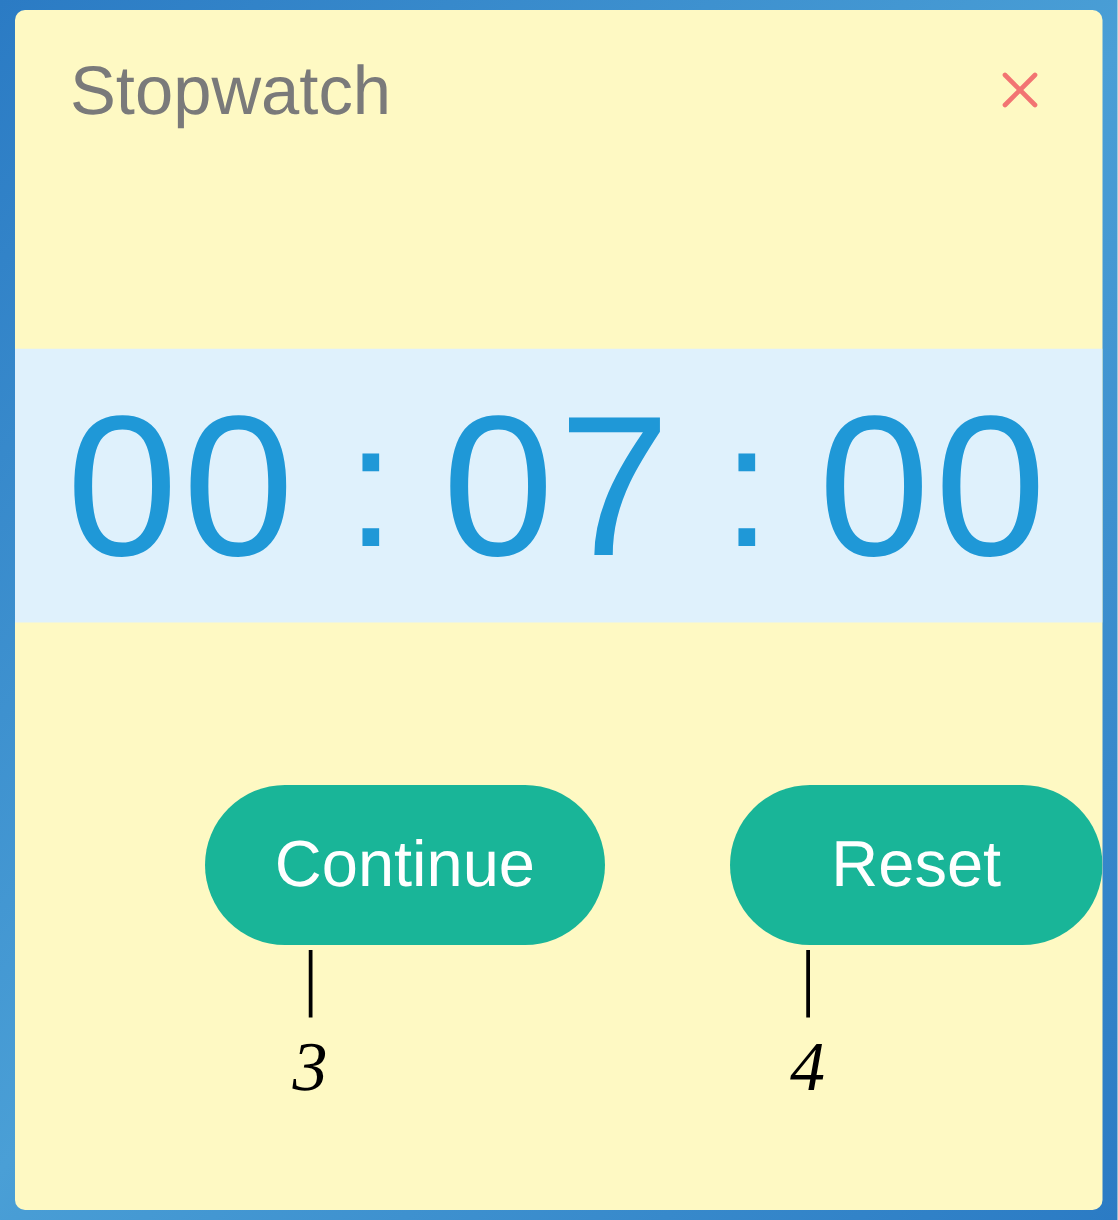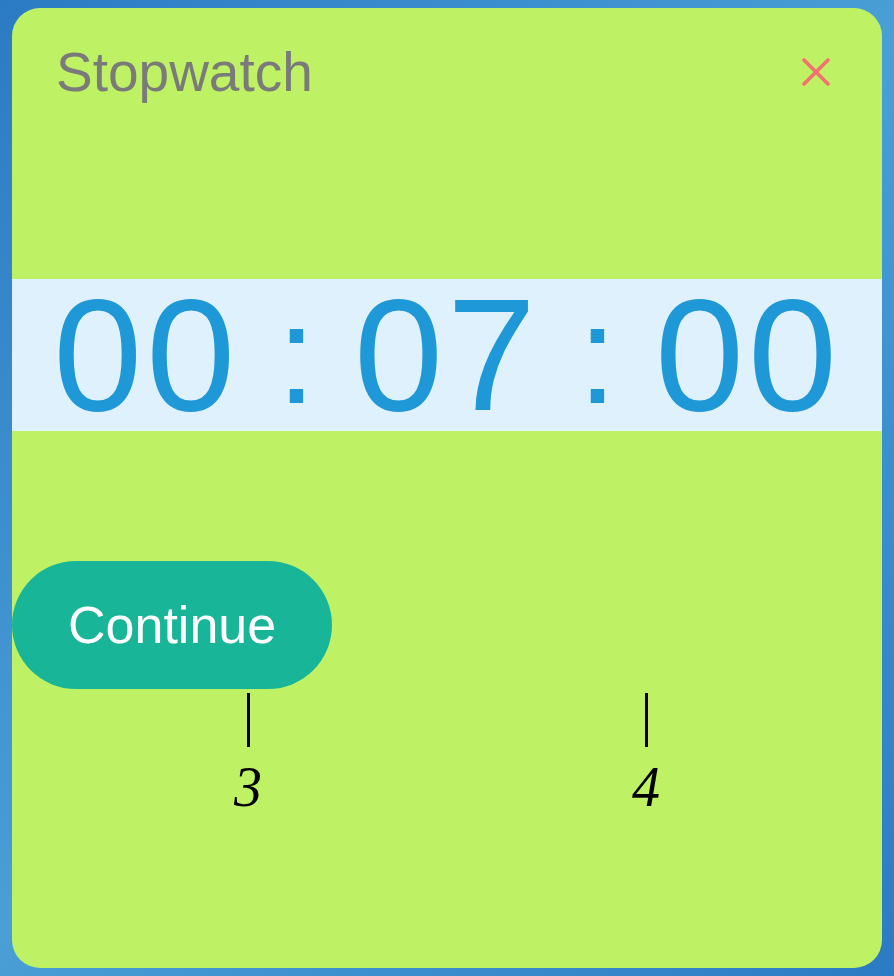--- a/index.html
+++ b/index.html
@@ -11,22 +11,22 @@
       width: 894px;
       height: 976px;
       background: linear-gradient(135deg, #2B7BC4 0%, #4A9FD6 50%, #2B7BC4 100%);
       font-family: -apple-system, BlinkMacSystemFont, 'Segoe UI', Arial, sans-serif;
       display: flex;
       align-items: center;
       justify-content: center;
       overflow: hidden;
     }
     .modal {
-      background: #bef264;
-      border-radius: 28px;
+      background: #fef9c3;
+      border-radius: 8px;
       width: 870px;
       height: 960px;
       position: relative;
       overflow: hidden;
     }
     .header {
       display: flex;
       justify-content: space-between;
       align-items: center;
       padding: 32px 44px 0 44px;
@@ -44,42 +44,42 @@
       align-items: center;
       justify-content: center;
     }
     .close-btn svg {
       width: 36px;
       height: 36px;
     }
     .time-display {
       background: #DFF1FC;
       margin-top: 175px;
-      height: 152px;
+      height: 219px;
       display: flex;
       align-items: center;
       justify-content: center;
       gap: 38px;
     }
     .time-segment {
       font-size: 160px;
       font-weight: 400;
       color: #1F98D7;
       letter-spacing: 4px;
       font-family: Arial, sans-serif;
     }
     .time-separator {
       font-size: 140px;
       font-weight: 400;
       color: #1F98D7;
       font-family: Arial, sans-serif;
     }
     .button-row {
       display: flex;
-      justify-content: space-between;
+      justify-content: flex-end;
       gap: 100px;
       margin-top: 130px;
     }
     .action-btn {
       background: #19B598;
       color: #FFFFFF;
       border: none;
       border-radius: 80px;
       font-size: 52px;
       font-weight: 400;
@@ -132,20 +132,21 @@
   <div class="time-display">
     <span class="time-segment">00</span>
     <span class="time-separator">:</span>
     <span class="time-segment">07</span>
     <span class="time-separator">:</span>
     <span class="time-segment">00</span>
   </div>
 
   <div class="button-row">
     <button class="action-btn">Continue</button>
+    <button class="action-btn">Reset</button>
   </div>
 
   <div class="annotation-row">
     <div class="annotation-group">
       <div class="annotation-line"></div>
       <div class="annotation-label">3</div>
     </div>
     <div class="annotation-group">
       <div class="annotation-line"></div>
       <div class="annotation-label">4</div>

